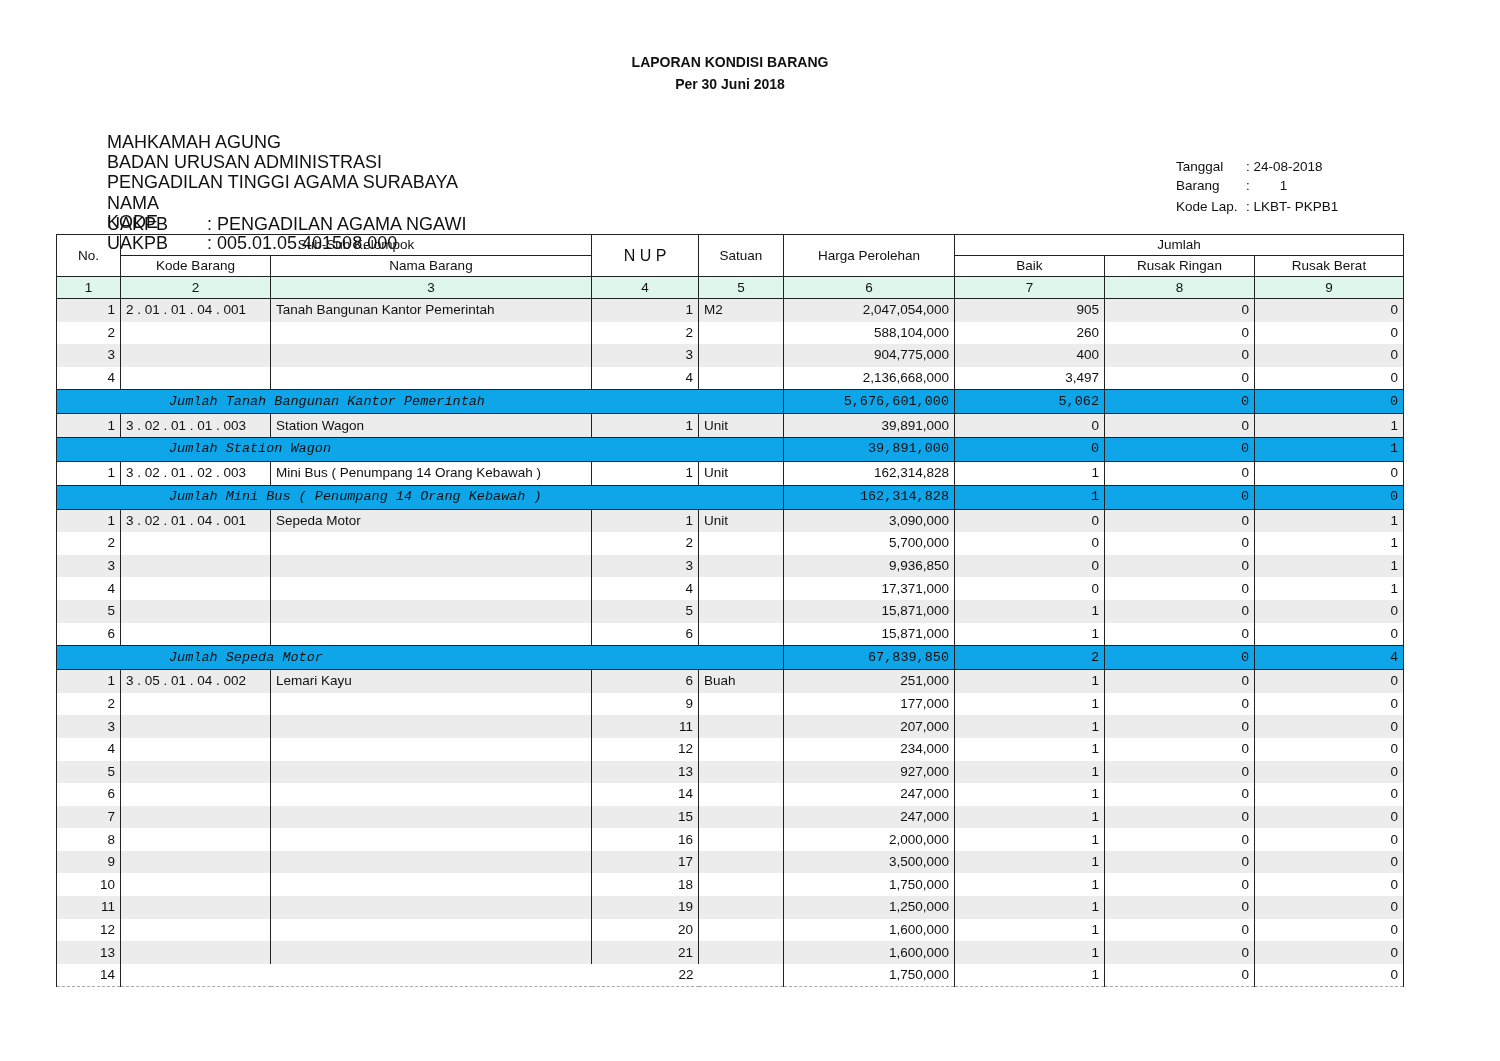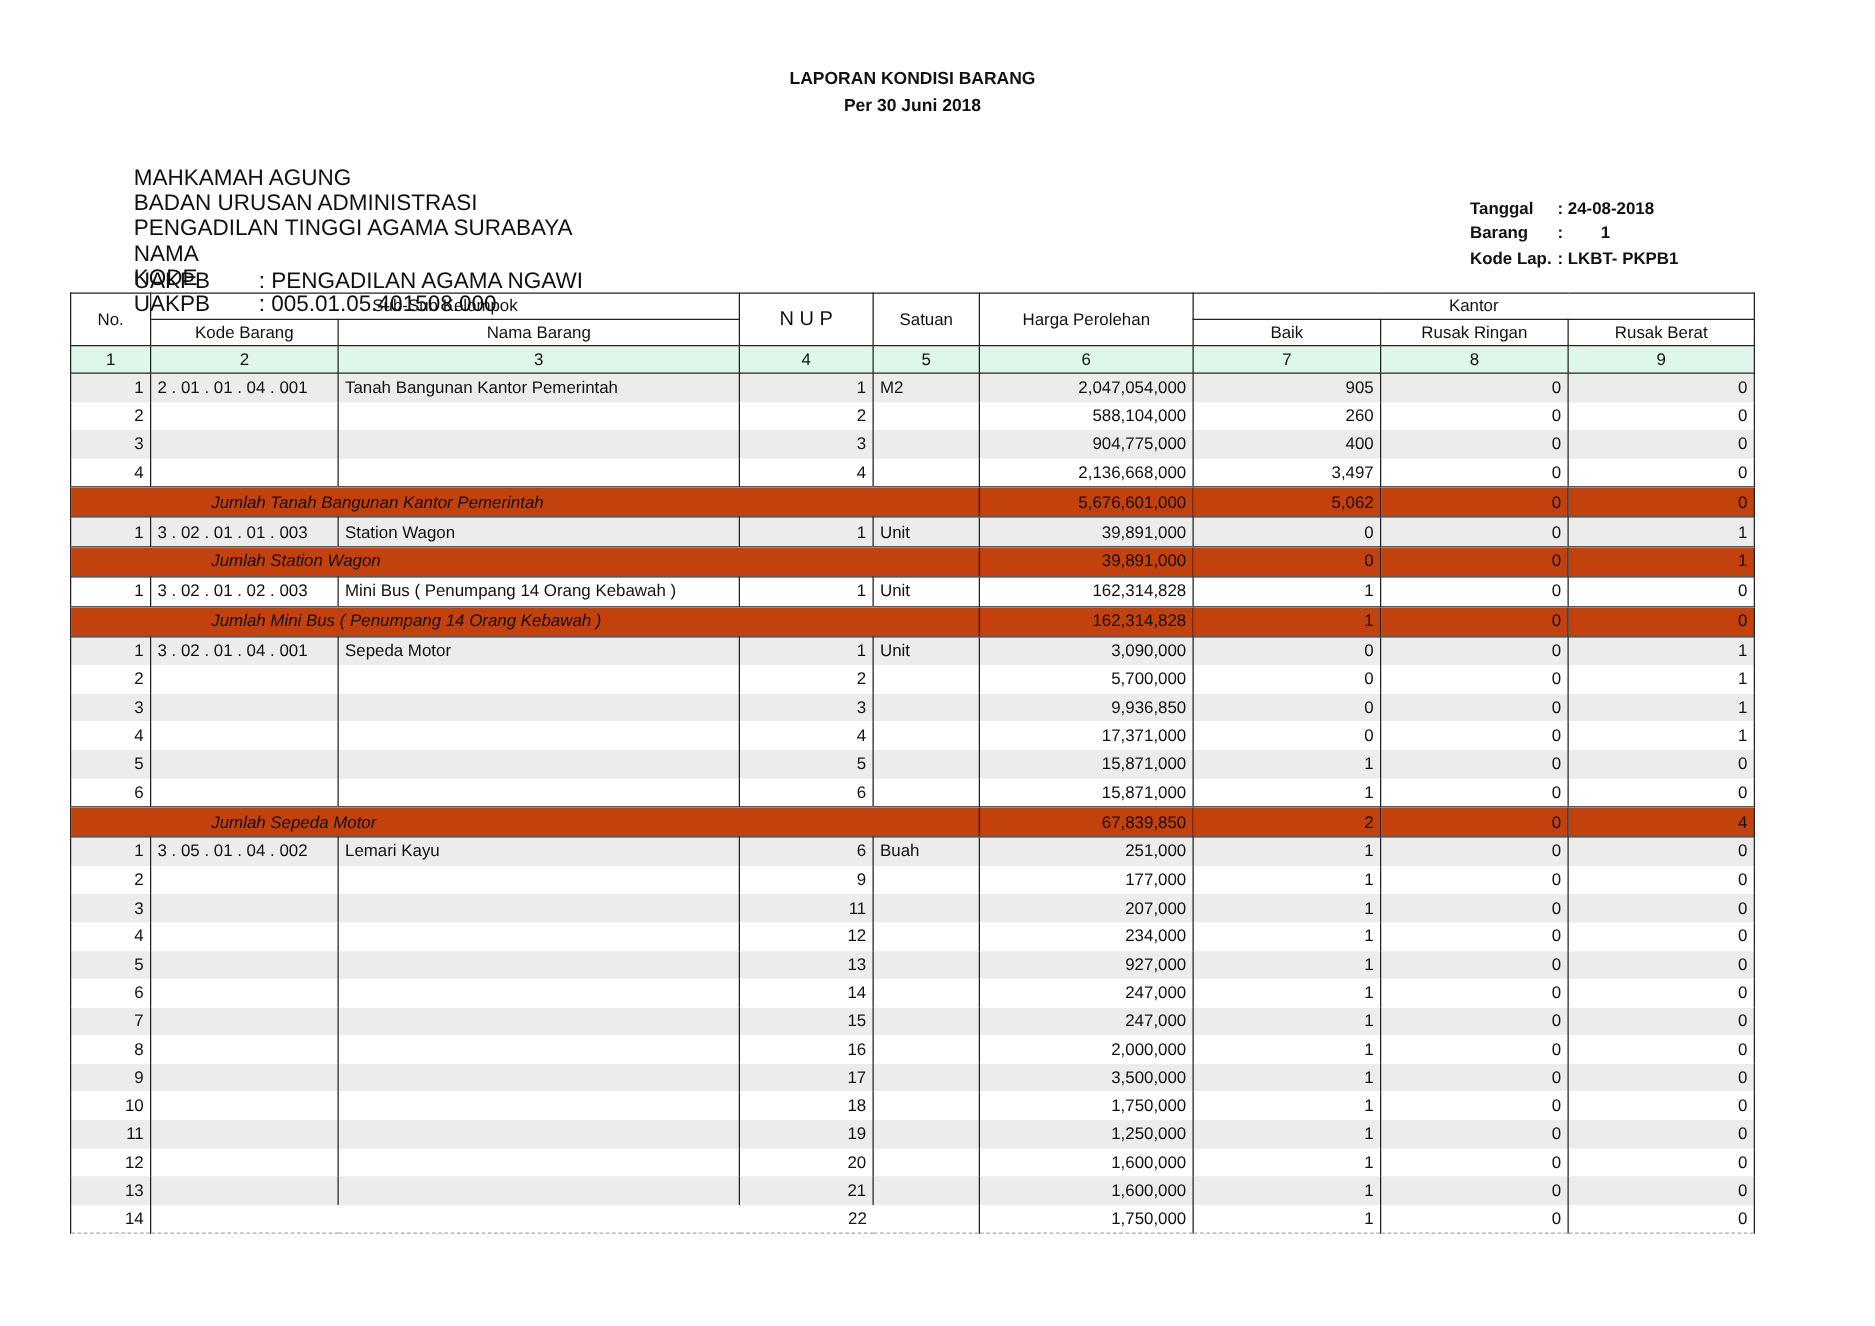--- a/index.html
+++ b/index.html
@@ -2,35 +2,35 @@
 <html><head>
 <meta charset="utf-8">
 <style>
   html, body { margin: 0; padding: 0; background: #ffffff; }
   body { width: 1500px; height: 1061px; position: relative; overflow: hidden;
          font-family: "Liberation Sans", sans-serif; color: #111; }
   .title { position: absolute; left: 0; width: 1460px; text-align: center; font-weight: bold; font-size: 14px; }
   #t1 { top: 54px; text-align: center; }
   #t2 { top: 76px; }
   .org { position: absolute; left: 86px; font-size: 18px; margin-left: 21px; }
-  .meta { position: absolute; left: 1176px; font-size: 13.5px; font-weight: bold; }
+  .meta { position: absolute; left: 1176px; font-size: 13.5px; }
   .meta .lbl { display: inline-block; width: 70px; }
   .meta .val { display: inline-block; }
 
   table.grid { position: absolute; left: 56px; top: 234px; border-collapse: collapse; table-layout: fixed;
                font-size: 13.5px; padding-left: 48px; }
   table.grid td, table.grid th { padding: 0 5px; height: 22.6px; line-height: 20px; white-space: nowrap; overflow: hidden; }
   table.grid th { font-weight: normal; text-align: center; border: 1.5px solid #222; height: 20px; }
   .colnum td { background: #dff7ea; text-align: center; border: 1.5px solid #222; height: 21px !important; }
   .r { text-align: right; }
   .l { text-align: left; }
   tr.shade td { background: #ececec; }
   tr.item td { border-left: 1.5px solid #222; border-right: 1.5px solid #222; }
   tr.first td { border-top: 1.5px solid #222; }
-  tr.sum td { border-top: 1.5px solid #222; border-bottom: 1.5px solid #222; background: #c2410c; height: 23px; }
+  tr.sum td { border-top: 1.5px solid #222; border-bottom: 1.5px solid #222; background: #0ea5e9; height: 23px; font-family: Liberation Mono, monospace; }
   tr.sum td.sumlbl { font-style: italic; padding-left: 112px; border-left: 1.5px solid #222; }
   tr.sum td.num { border-left: 1.5px solid #222; border-right: 1.5px solid #222; }
   tr.cut td.inner { border-left: none; border-right: none; }
   tr.cut td { border-bottom: 1.5px dashed #aaa; }
 </style>
 </head>
 <body>
 
 <div class="title" id="t1">LAPORAN KONDISI BARANG</div>
 <div class="title" id="t2">Per 30 Juni 2018</div>
@@ -67,21 +67,21 @@
       <col style="width:150px">
       <col style="width:149px">
   </colgroup>
   <thead>
     <tr>
       <th rowspan="2">No.</th>
       <th colspan="2">Sub-Sub Kelompok</th>
       <th rowspan="2" style="font-size:16px">N U P</th>
       <th rowspan="2">Satuan</th>
       <th rowspan="2">Harga Perolehan</th>
-      <th colspan="3">Kantor</th>
+      <th colspan="3">Jumlah</th>
     </tr>
     <tr>
       <th>Kode Barang</th>
       <th>Nama Barang</th>
       <th>Baik</th>
       <th>Rusak Ringan</th>
       <th>Rusak Berat</th>
     </tr>
     <tr class="colnum">
       <td>1</td>

